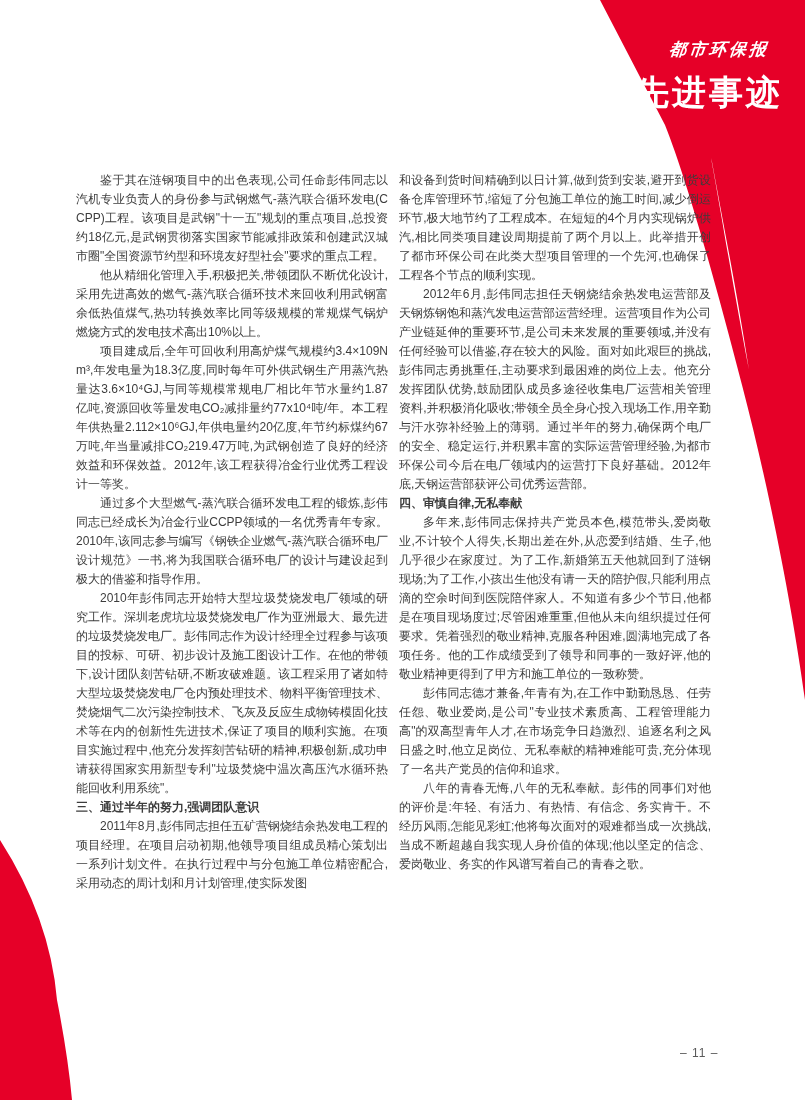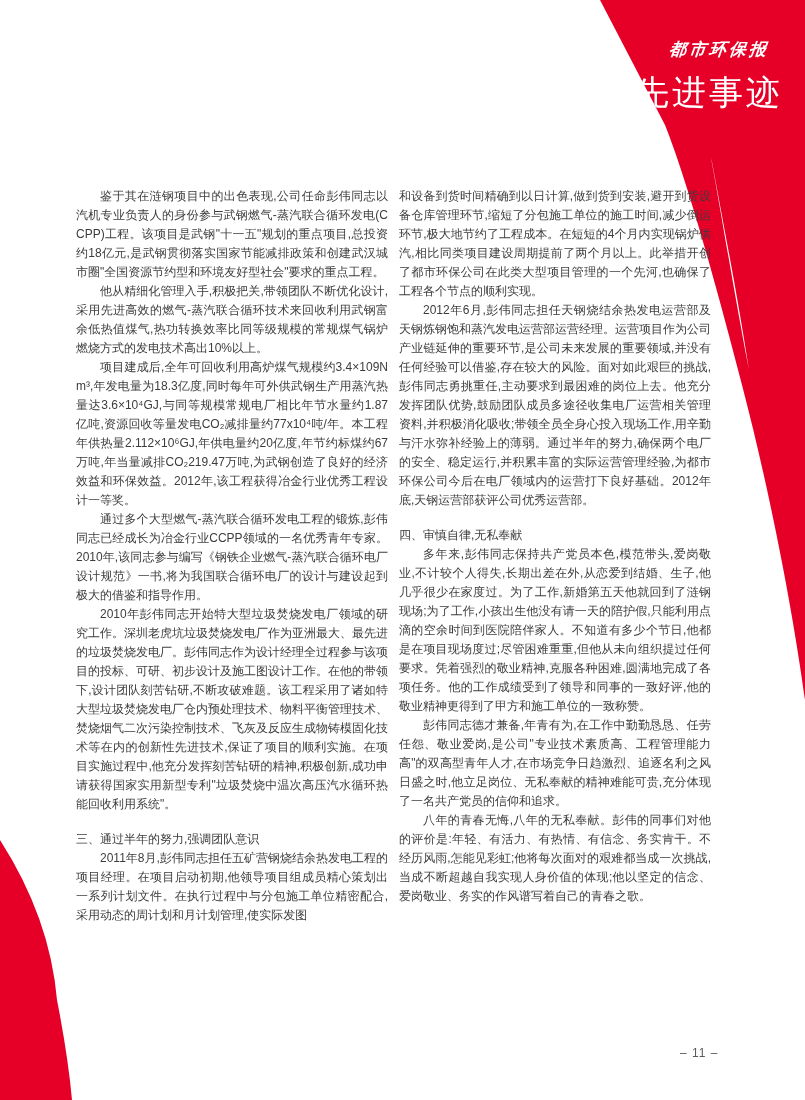--- a/index.html
+++ b/index.html
@@ -15,37 +15,37 @@
 
   .masthead {
     position: absolute; top: 38px; right: 36px;
     color: #ffffff; font-weight: bold; font-style: italic;
     font-size: 17px; letter-spacing: 3px;
     transform: skewX(-6deg);
     z-index: 3; white-space: nowrap;
   }
   .section-title {
     position: absolute; top: 70px; right: 22px;
-    color: #ffffff; font-weight: normal;
+    color: #ffffff; font-weight: bold;
     font-size: 34px; letter-spacing: 3px;
     z-index: 3; white-space: nowrap;
   }
 
   .col {
-    position: absolute; top: 187px; width: 312px;
+    position: absolute; top: 171px; width: 312px;
     color: #3c3c3c; font-size: 12px; line-height: 19px;
     text-align: justify; text-justify: inter-character;
     word-break: break-all;
     z-index: 2;
   }
   .col-left  { left: 76px; }
   .col-right { left: 399px; }
   .col p { margin: 0; padding: 0; }
   .col p.indent { text-indent: 2em; }
-  .col p.heading { font-weight: normal; margin-top: 16px; }
+  .col p.heading { font-weight: bold; }
 
   .page-number {
     position: absolute; top: 1046px; left: 680px;
     color: #5a5a5a; font-size: 12px; letter-spacing: 1px;
     z-index: 2; white-space: nowrap;
   }
 </style>
 </head>
 <body>
 

